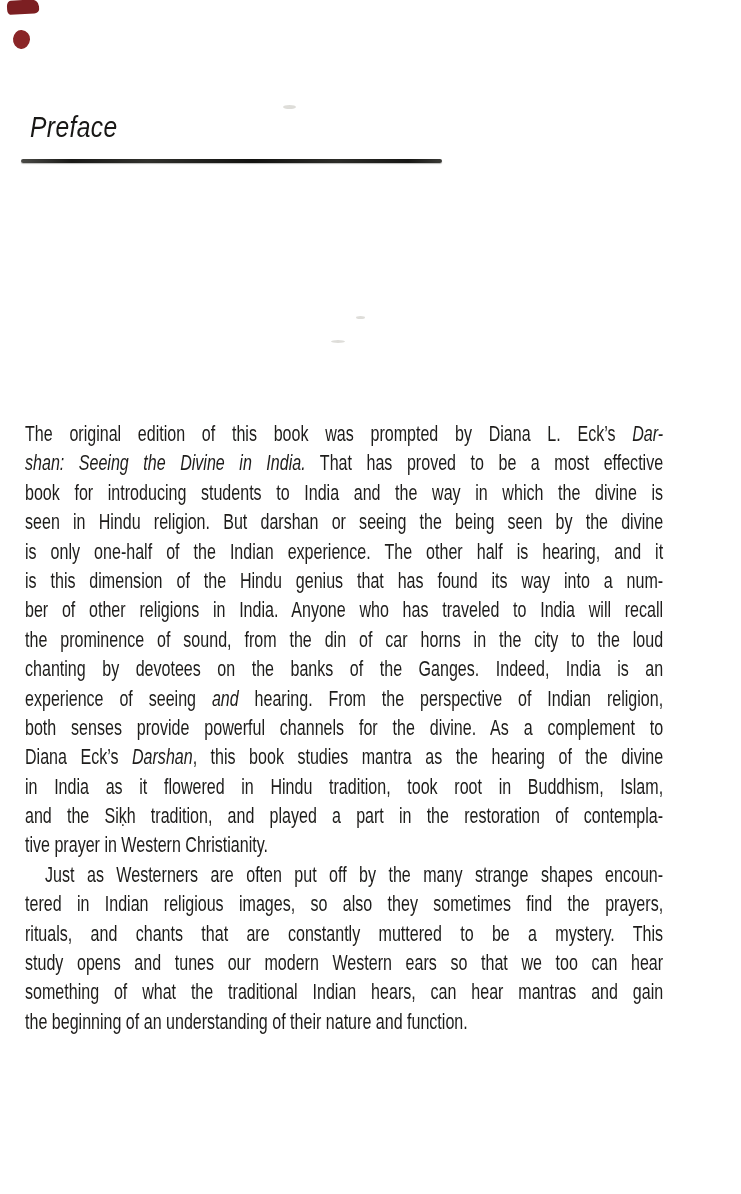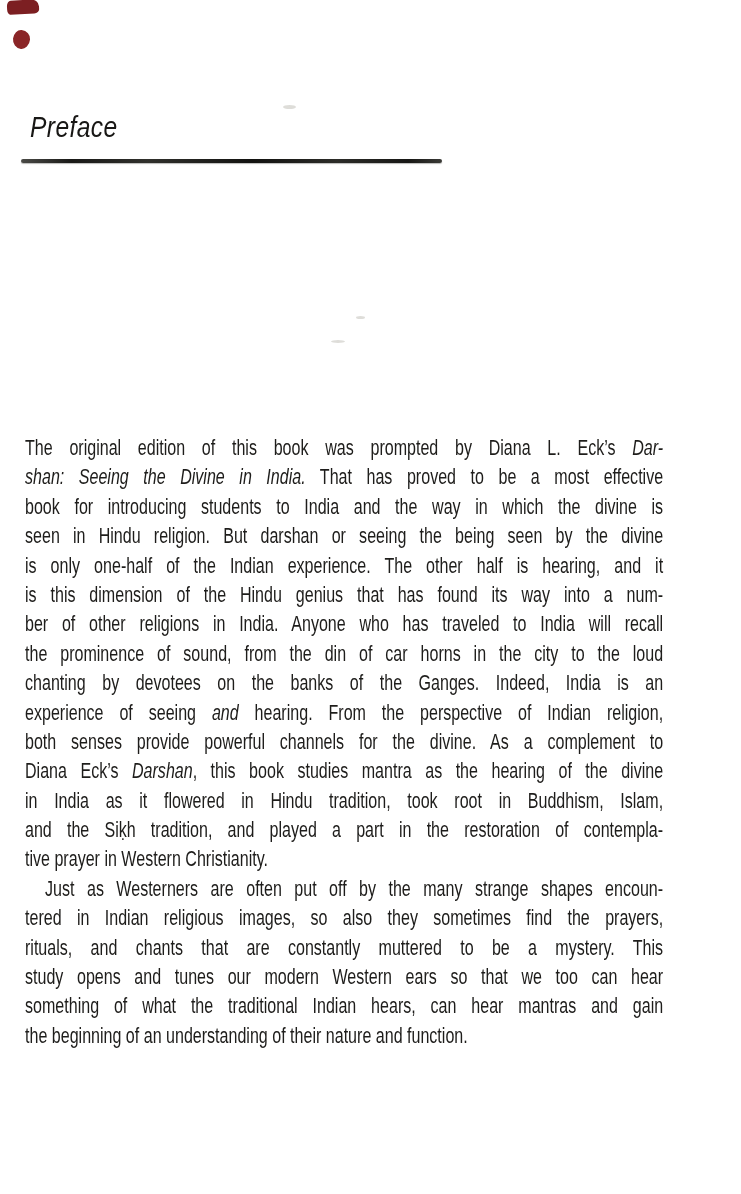--- a/index.html
+++ b/index.html
@@ -42,21 +42,21 @@
 
   .rule {
     position:absolute; left:21px; top:159px;
     width:421px; height:3.5px; border-radius:2px;
     background:linear-gradient(90deg,
       #4a4a46, #191917 12%, #30302c 30%, #121210 55%,
       #2c2c28 75%, #171715 92%, #3a3a36);
     box-shadow:0 1px 1px rgba(60,60,55,0.35);
   }
 
-  .body-block { position:absolute; left:25px; top:433px; width:638px; }
+  .body-block { position:absolute; left:25px; top:419px; width:638px; }
   
   .scale-wrap { width:890px; transform:scaleX(0.717); transform-origin:left top; }
 
   .para { margin:0; padding:0; }
   .line {
     font-size:22.4px; line-height:29.4px; height:29.4px;
     color:#1e1d1b;
     text-align:justify;
     text-align-last:justify;
     -moz-text-align-last:justify;

